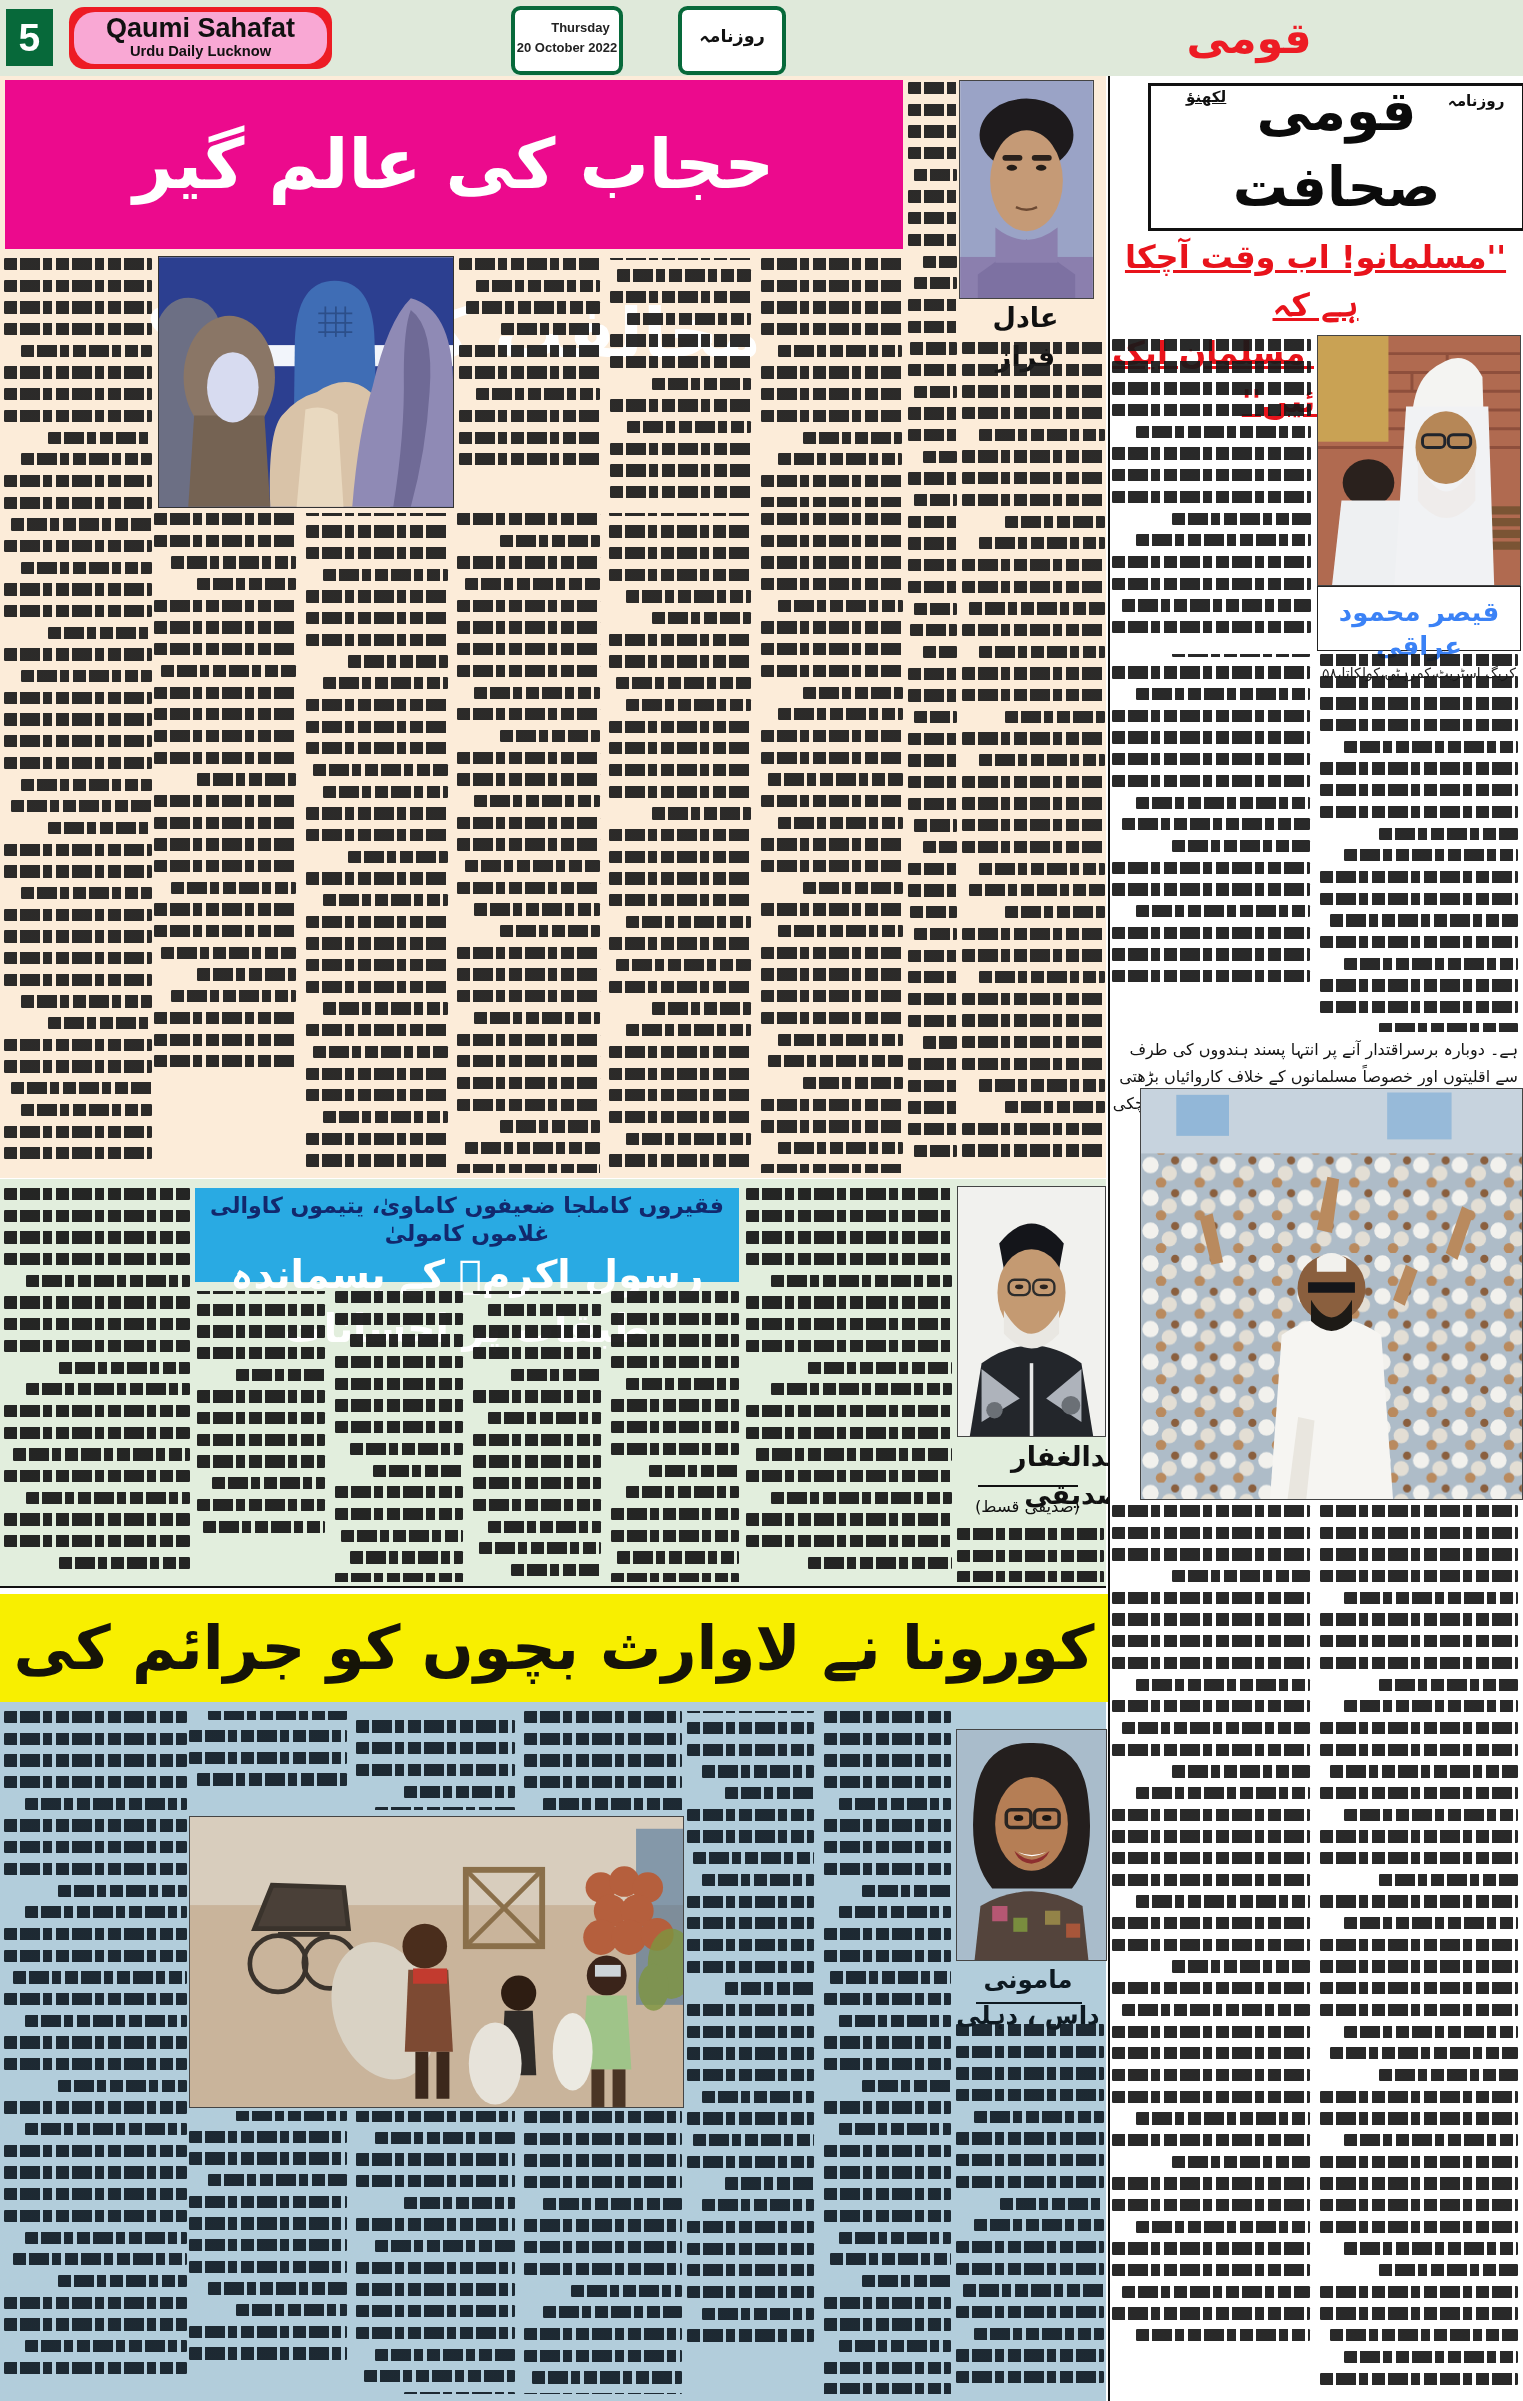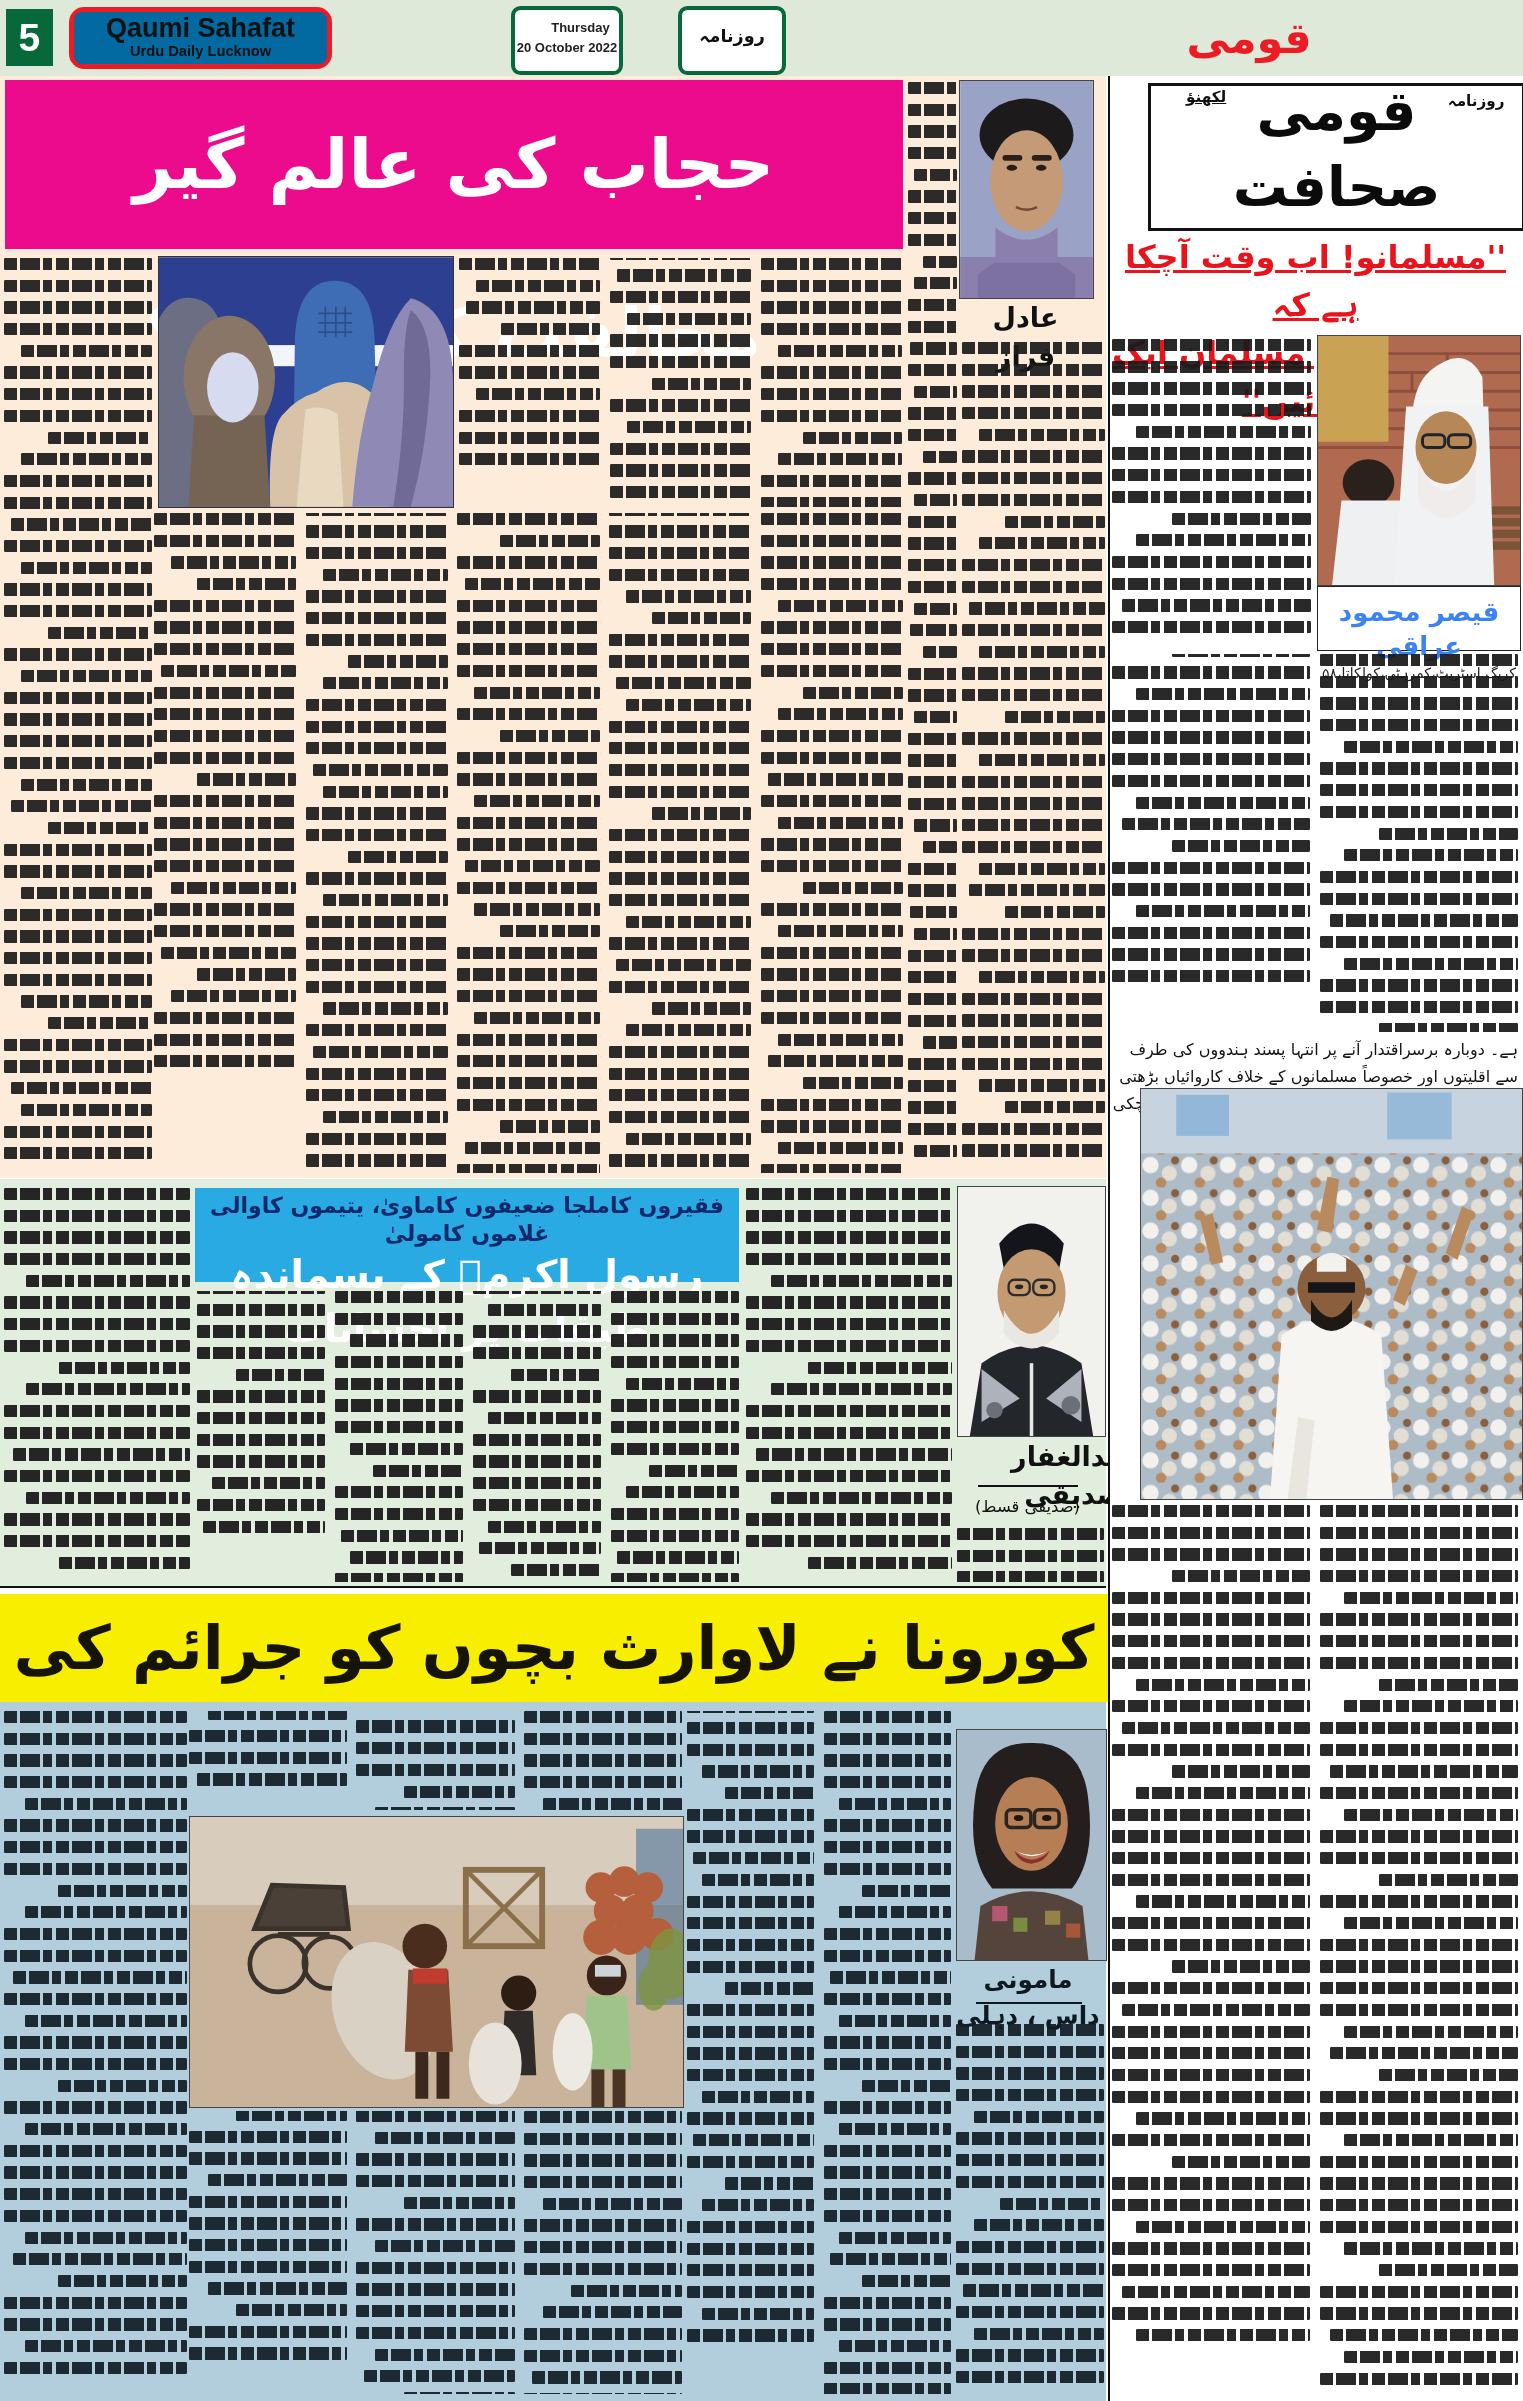--- a/index.html
+++ b/index.html
@@ -5,21 +5,21 @@
   html,body{margin:0;padding:0;}
   body{width:1524px;height:2401px;position:relative;background:#ffffff;font-family:"DejaVu Sans",sans-serif;overflow:hidden;}
   .abs{position:absolute;}
   .urdu{direction:rtl;font-family:"DejaVu Sans",sans-serif;}
 
   
   .header{left:0;top:0;width:1524px;height:76px;background:#dfe9da;}
   .pageno{left:5.9px;top:9.4px;width:47px;height:57px;background:#07693a;color:#fff;
           font:bold 39px/57px "Liberation Sans",sans-serif;text-align:center;}
   .brandbox{left:69px;top:7px;width:263px;height:62px;background:#ed1c24;border-radius:15.2px;}
-  .brandinner{position:absolute;left:5.3px;top:4.7px;right:5.3px;bottom:4.7px;background:#0369a1;border-radius:8px;text-align:center;}
+  .brandinner{position:absolute;left:5.3px;top:4.7px;right:5.3px;bottom:4.7px;background:#f9a8d4;border-radius:21px;text-align:center;}
   .brandtitle{font:900 27px/30.5px "Liberation Sans",sans-serif;color:#111;margin-top:1.2px;}
   .brandsub{font:bold 14.7px/17.6px "Liberation Sans",sans-serif;color:#111;}
   .datebox,.roznamabox{background:#fff;border:4.1px solid #07693a;border-radius:9.4px;text-align:center;}
   .datebox{left:511px;top:5.9px;width:104px;height:61px;}
   .dateline{font:bold 13px/20px "Liberation Sans",sans-serif;color:#222;margin-top:8.2px;}
   .roznamabox{left:678px;top:5.9px;width:100px;height:61px;}
   .roznamatxt{font:bold 17.6px/53px "DejaVu Sans",sans-serif;color:#111;}
   .mastright{left:1126px;top:7px;width:246px;height:62px;color:#ed1c24;
              font:900 43px/62px "DejaVu Sans",sans-serif;text-align:center;}
 

